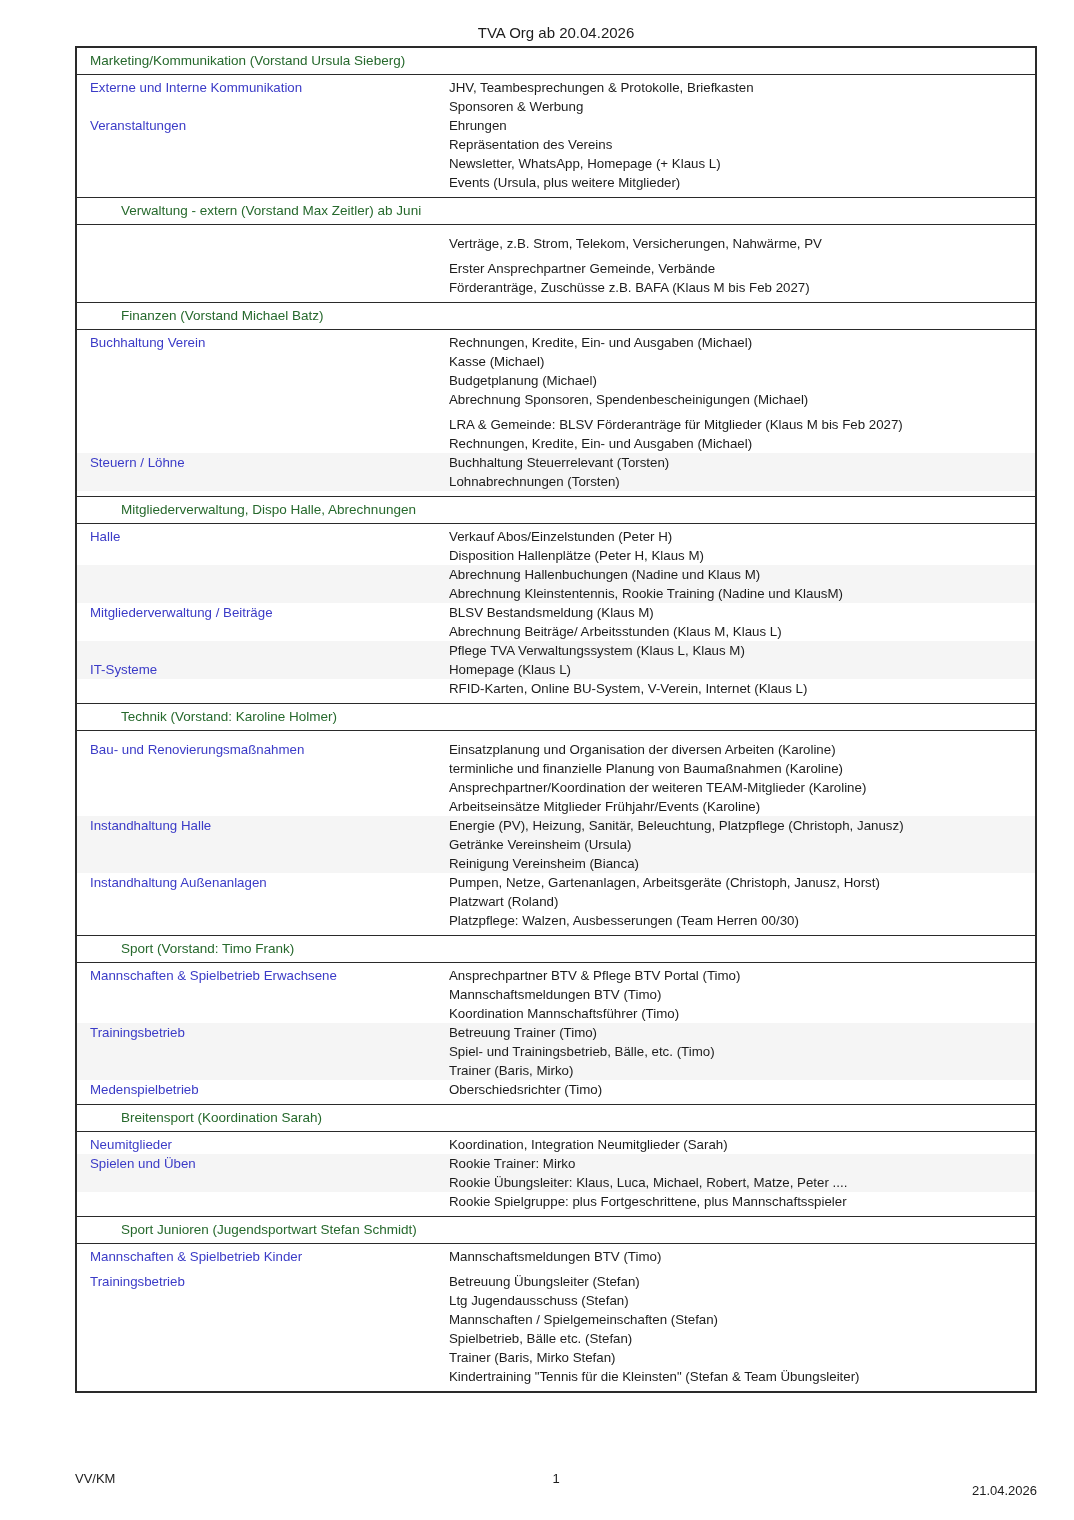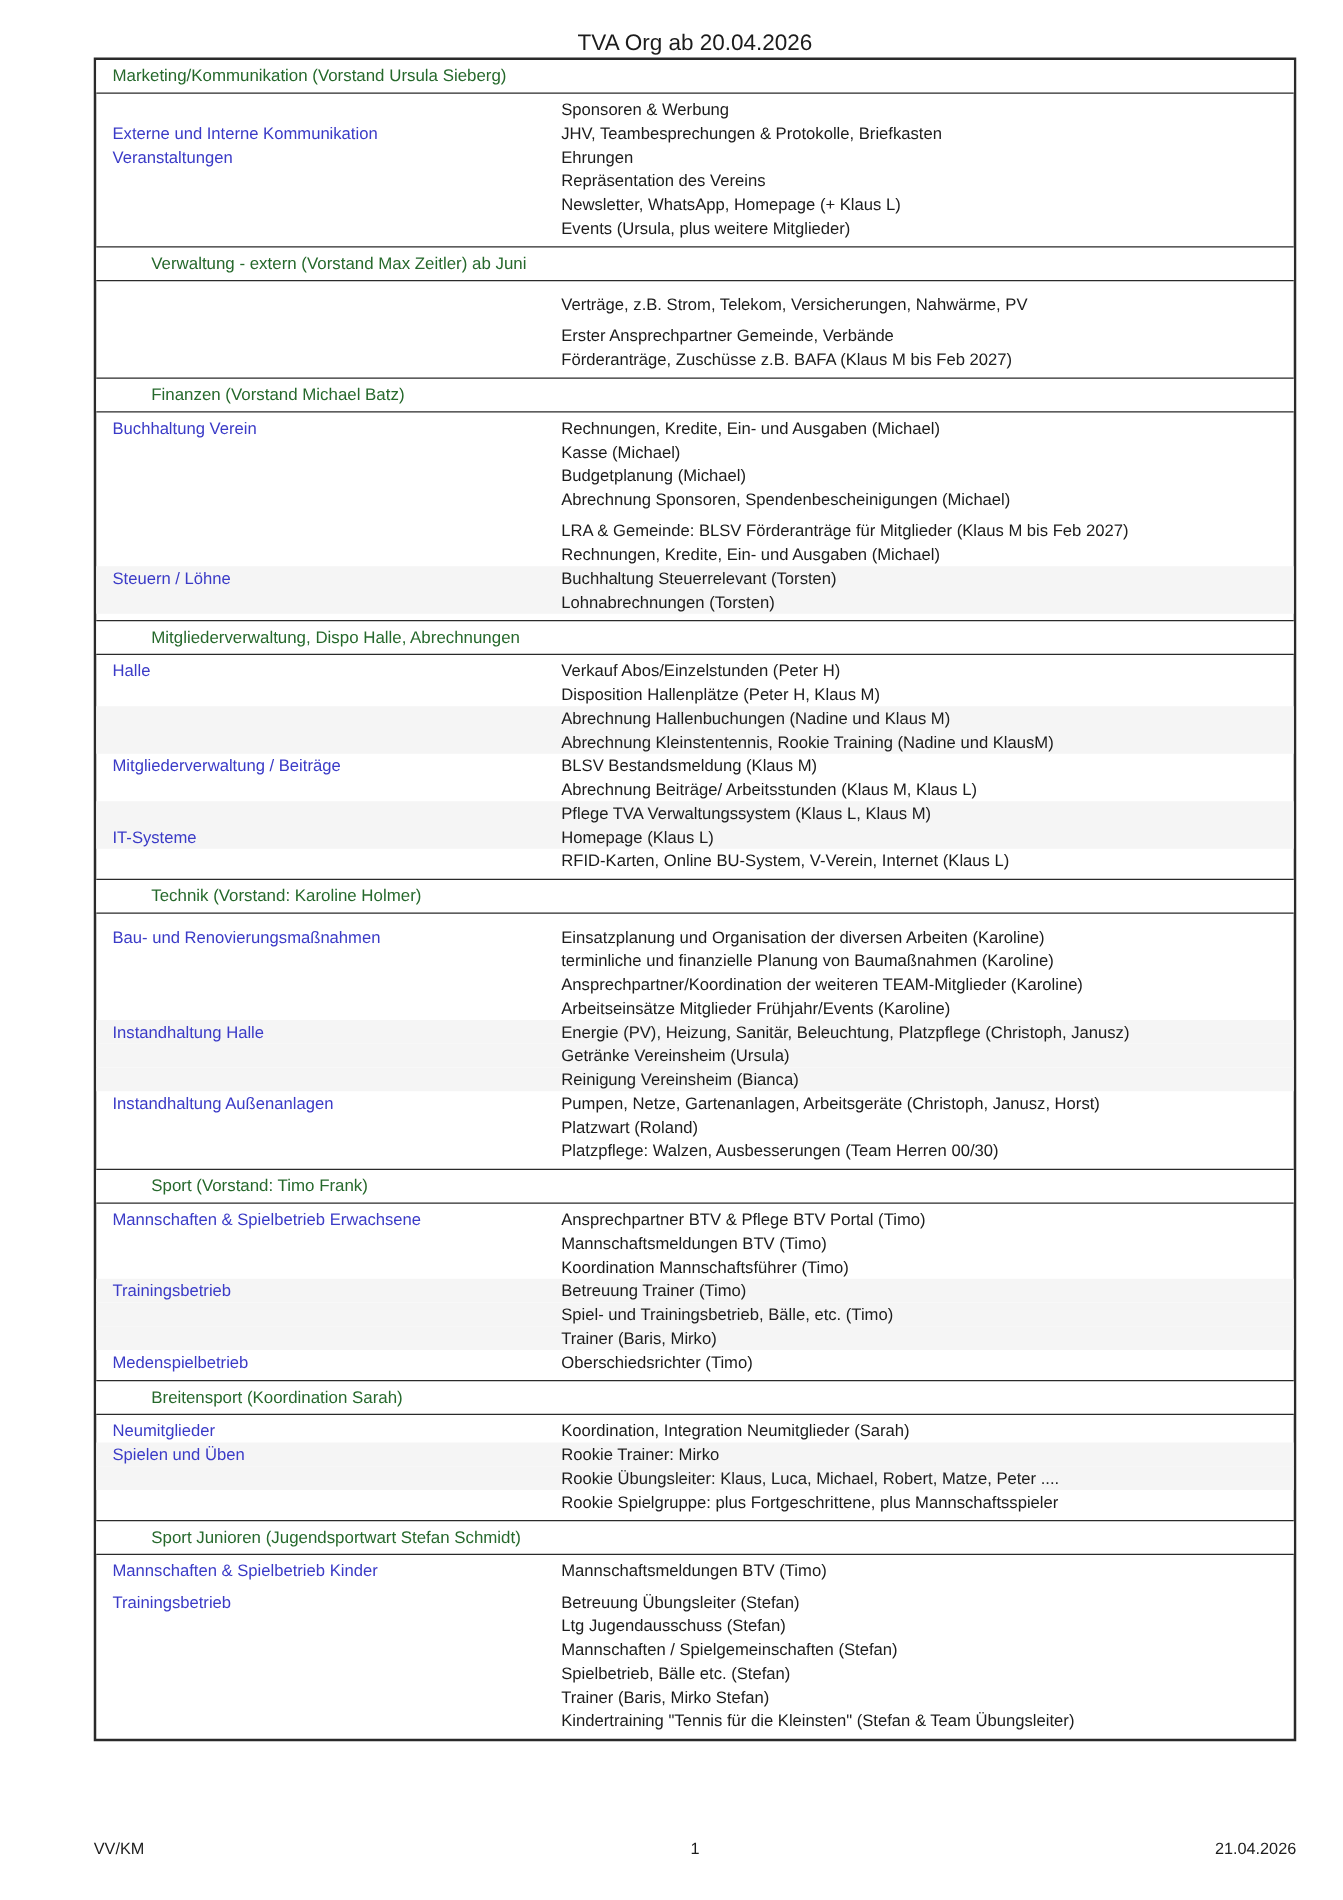--- a/index.html
+++ b/index.html
@@ -3,21 +3,21 @@
 <meta charset="utf-8">
 <style>
   html,body{margin:0;padding:0;background:#ffffff;}
   body{
     width:1074px;height:1520px;position:relative;
     font-family:"Liberation Sans","DejaVu Sans",sans-serif;
     color:#1c1c1c;-webkit-font-smoothing:antialiased;
   }
   .doc-title{
     position:absolute;top:24px;left:75px;width:962px;
-    text-align:center;font-size:18px;color:#1c1c1c;
+    text-align:center;font-size:15px;color:#1c1c1c;
   }
   .org-table{
     position:absolute;top:46px;left:75px;width:962px;
     border:2px solid #2a2a2a;box-sizing:border-box;background:#fff;
   }
   .section-header{
     border-bottom:1.5px solid #2a2a2a;
     padding:4px 12px 4px 13px;
     font-weight:normal;font-size:13.5px;line-height:18px;
     color:var(--green,#26692c);
@@ -33,37 +33,37 @@
     padding-left:13px;padding-right:8px;
     color:var(--blue,#3b3bc7);
   }
   .cell-text{flex:1;padding-right:10px;color:#1c1c1c;}
   .page-footer{
     position:absolute;top:1471px;left:75px;width:962px;
     font-size:13px;color:#1c1c1c;
   }
   .page-footer .f-left{position:absolute;left:0;top:0;}
   .page-footer .f-center{position:absolute;left:0;top:0;width:100%;text-align:center;}
-  .page-footer .f-right{position:absolute;right:0;top:0;}
+  .page-footer .f-right{position:absolute;right:0;top:12px;}
 </style>
 </head>
 <body>
 
 <div class="doc-title">TVA Org ab 20.04.2026</div>
 
 <div class="org-table">
     <div class="section-header">Marketing/Kommunikation (Vorstand Ursula Sieberg)</div>
     <div class="section-content">
       <div class="row">
-        <div class="cell-label"></div>
-        <div class="cell-text">Sponsoren &amp; Werbung</div>
-      </div>
-      <div class="row">
         <div class="cell-label">Externe und Interne Kommunikation</div>
         <div class="cell-text">JHV, Teambesprechungen &amp; Protokolle, Briefkasten</div>
+      </div>
+      <div class="row">
+        <div class="cell-label"></div>
+        <div class="cell-text">Sponsoren &amp; Werbung</div>
       </div>
       <div class="row">
         <div class="cell-label">Veranstaltungen</div>
         <div class="cell-text">Ehrungen</div>
       </div>
       <div class="row">
         <div class="cell-label"></div>
         <div class="cell-text">Repräsentation des Vereins</div>
       </div>
       <div class="row">

